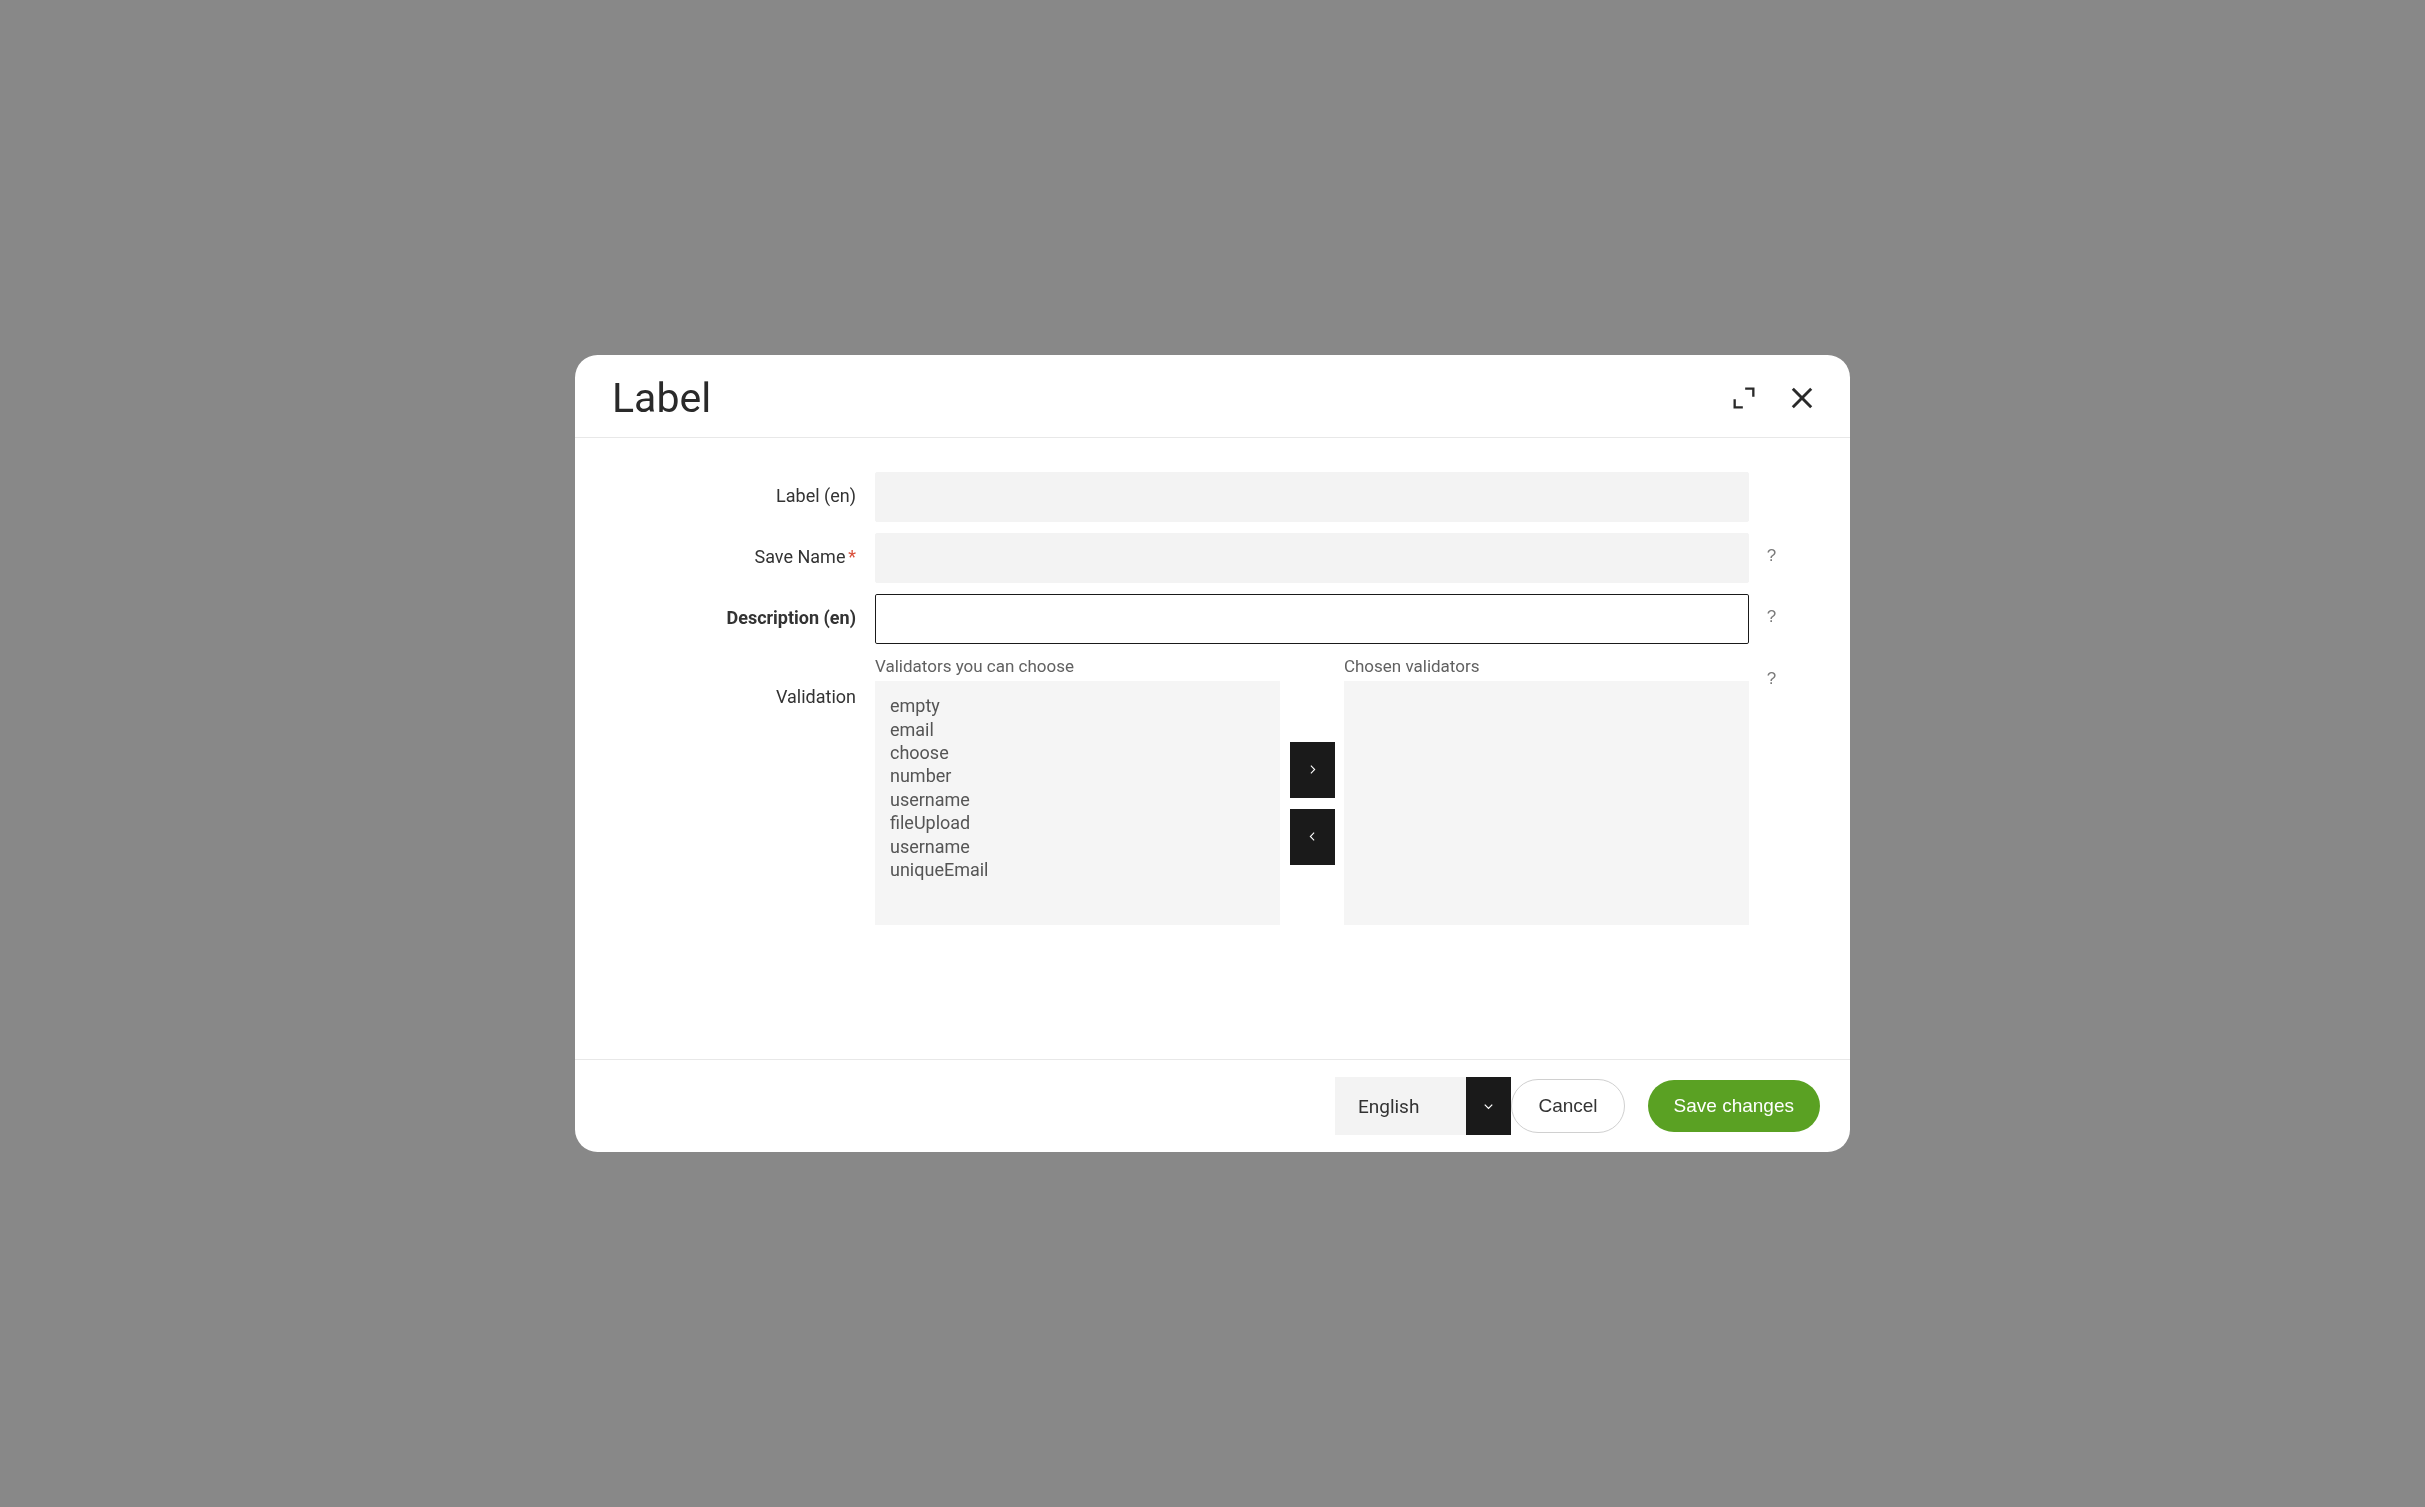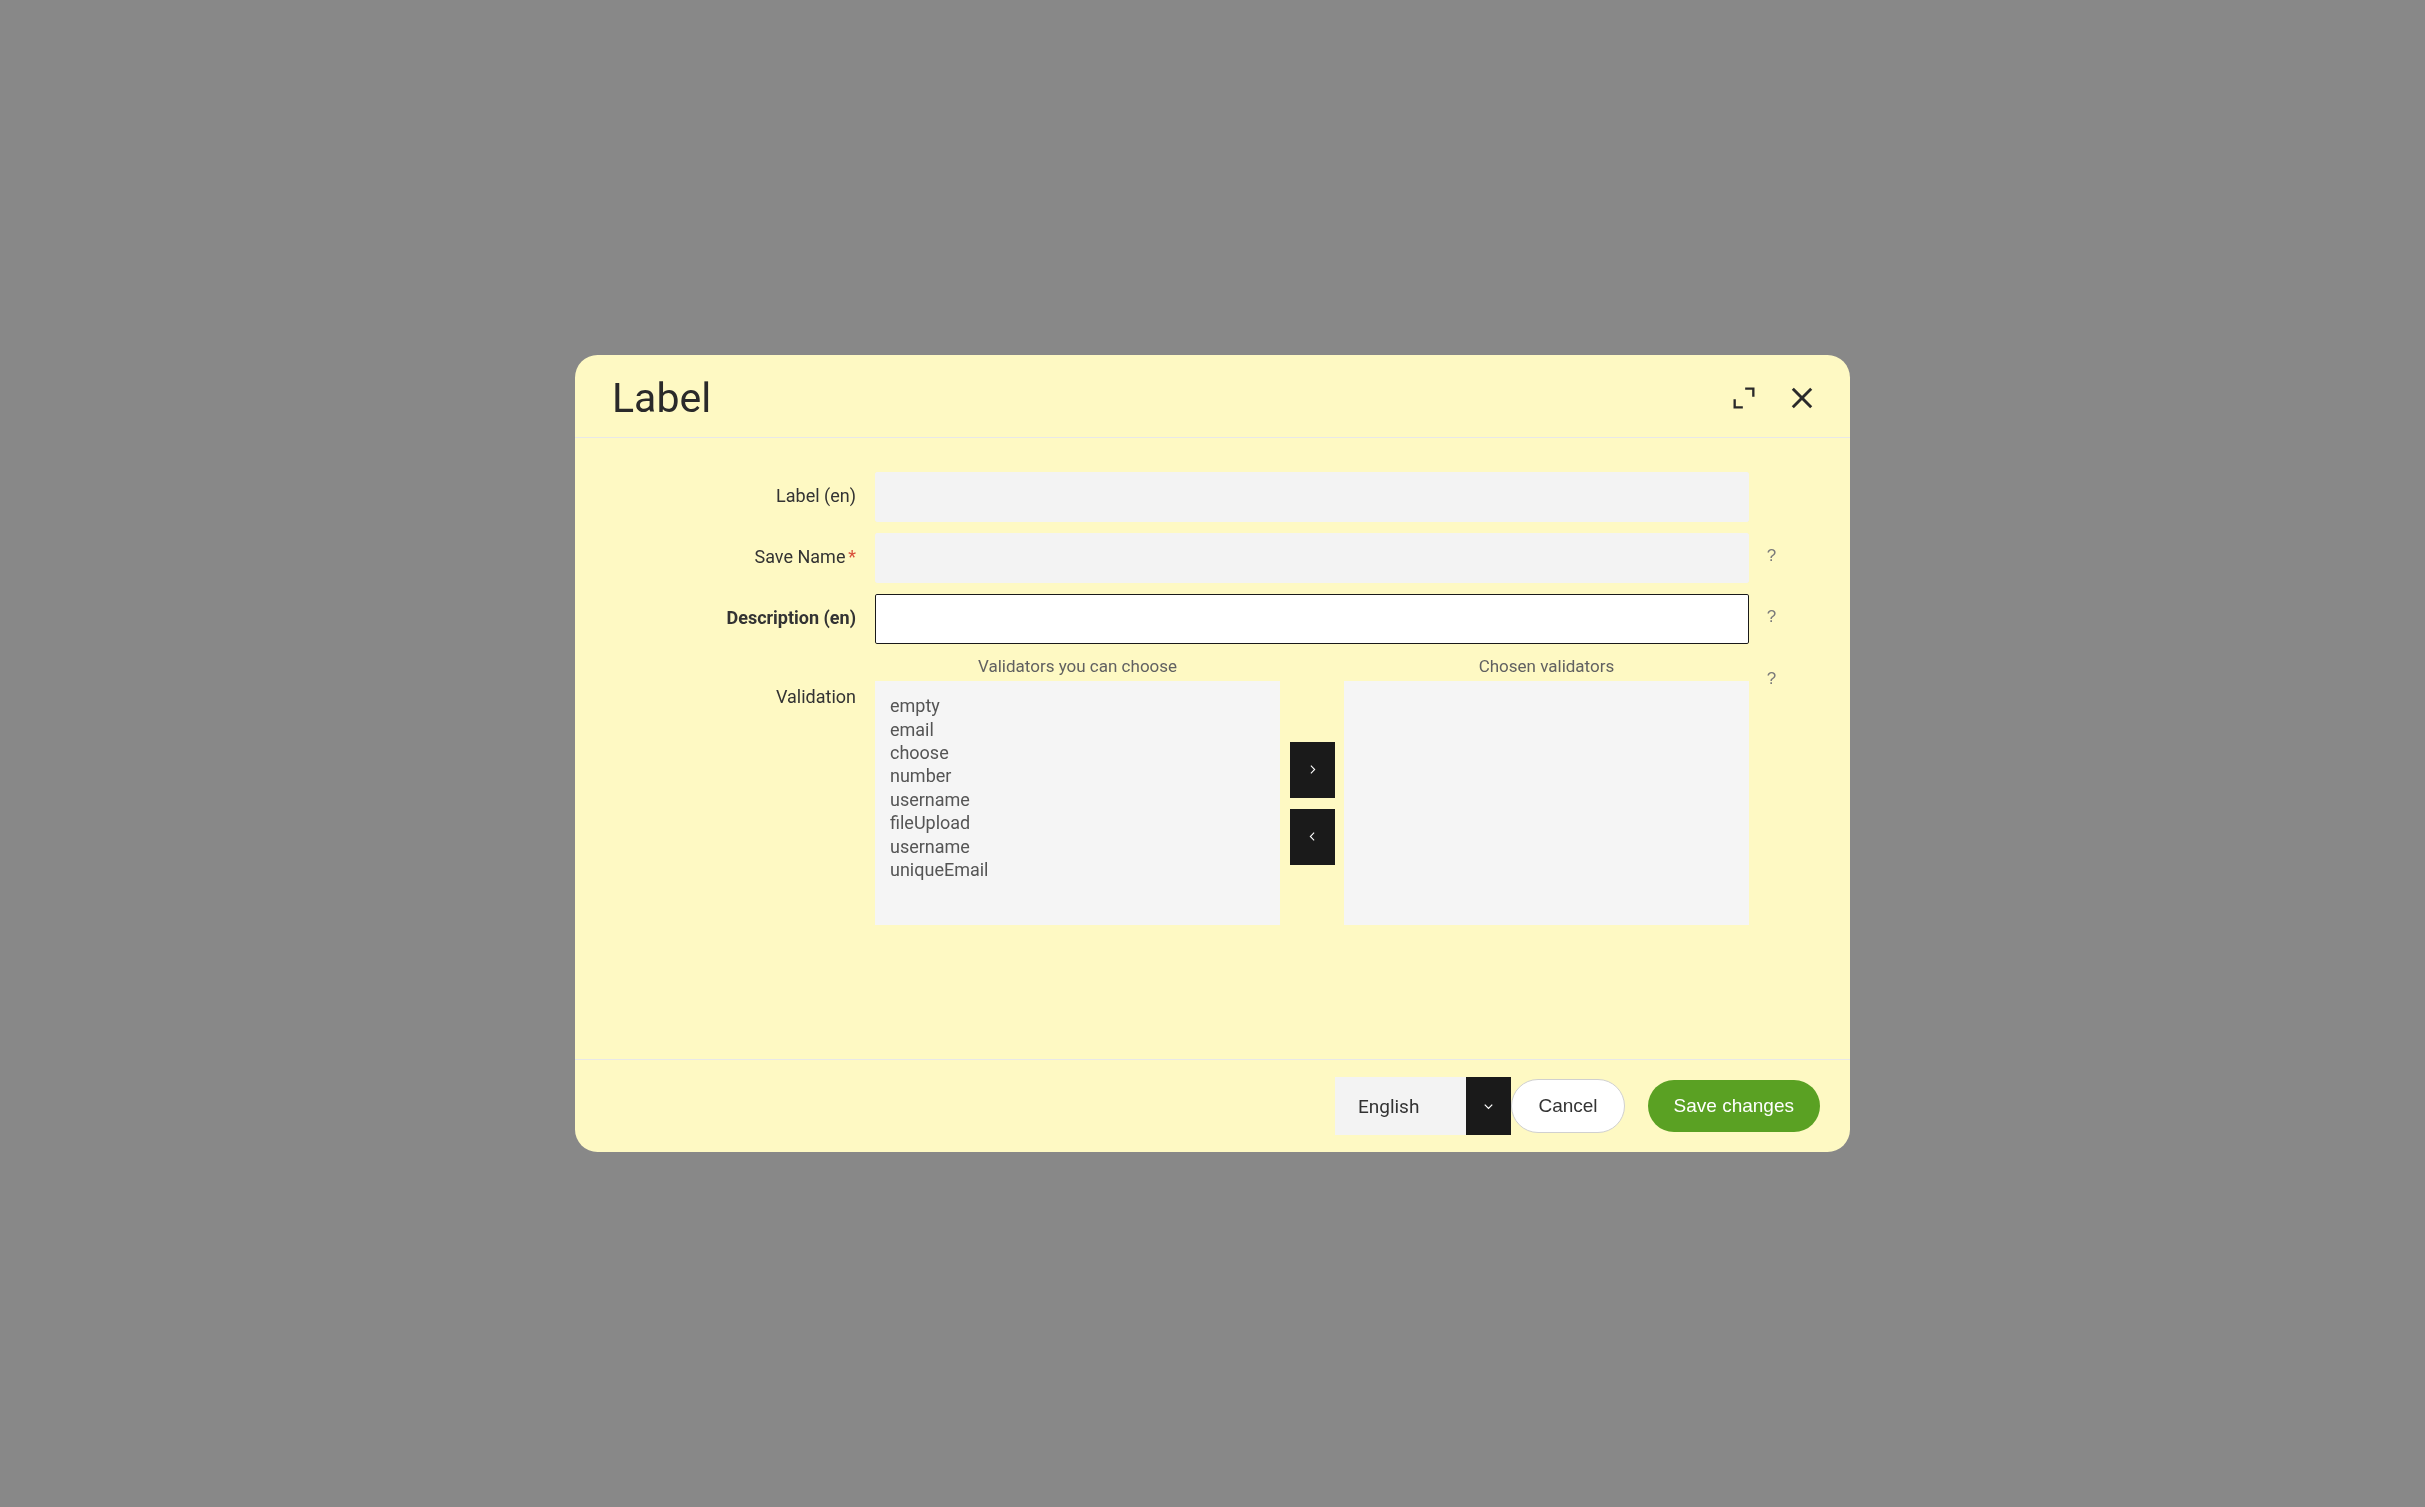--- a/index.html
+++ b/index.html
@@ -9,21 +9,21 @@
     }
     body {
       font-family: -apple-system, BlinkMacSystemFont, "Segoe UI", Roboto, Helvetica, Arial, sans-serif;
       background: #888;
       display: flex;
       align-items: center;
       justify-content: center;
       min-height: 100vh;
     }
     .modal {
-      background: #fef9c3;
+      background: #ffffff;
       border-radius: 22.5px;
       width: 1275px;
       max-width: 98vw;
       height: 797px;
       display: flex;
       flex-direction: column;
       overflow: hidden;
     }
     .modal-header {
       display: flex;
@@ -117,21 +117,20 @@
     .validator-block {
       flex: 1;
       display: flex;
       flex-direction: column;
     }
     .validator-heading {
       font-size: 17px;
       color: #616161;
       margin-bottom: 5.6px;
       font-weight: 400;
-      text-align: center;
     }
     .validator-list {
       background: #f5f5f5;
       min-height: 244px;
       padding: 13px 15px;
       font-size: 18px;
       color: #555;
       line-height: 1.3;
     }
     .validator-item {

